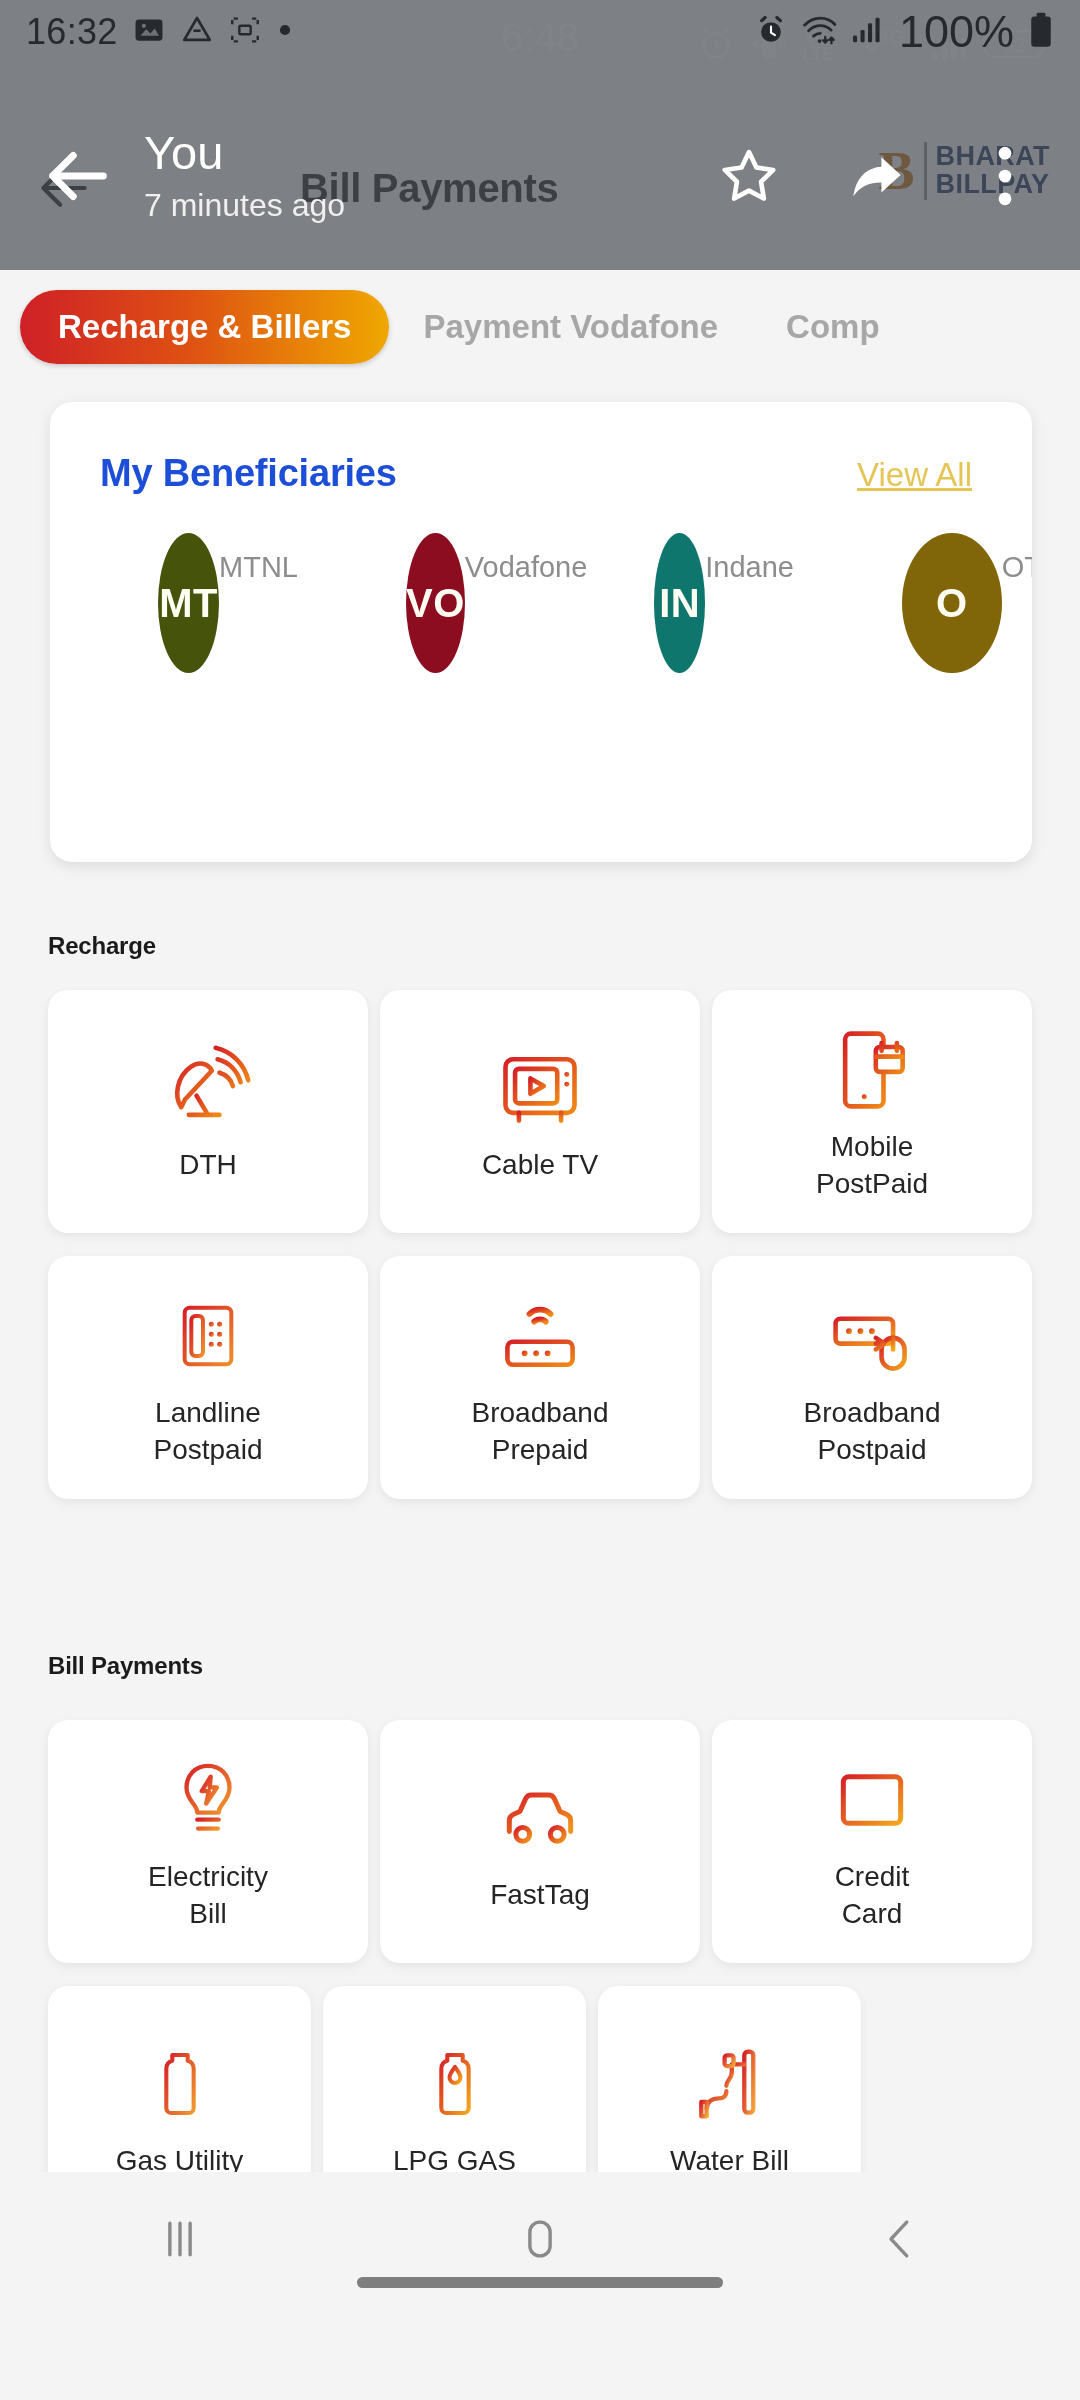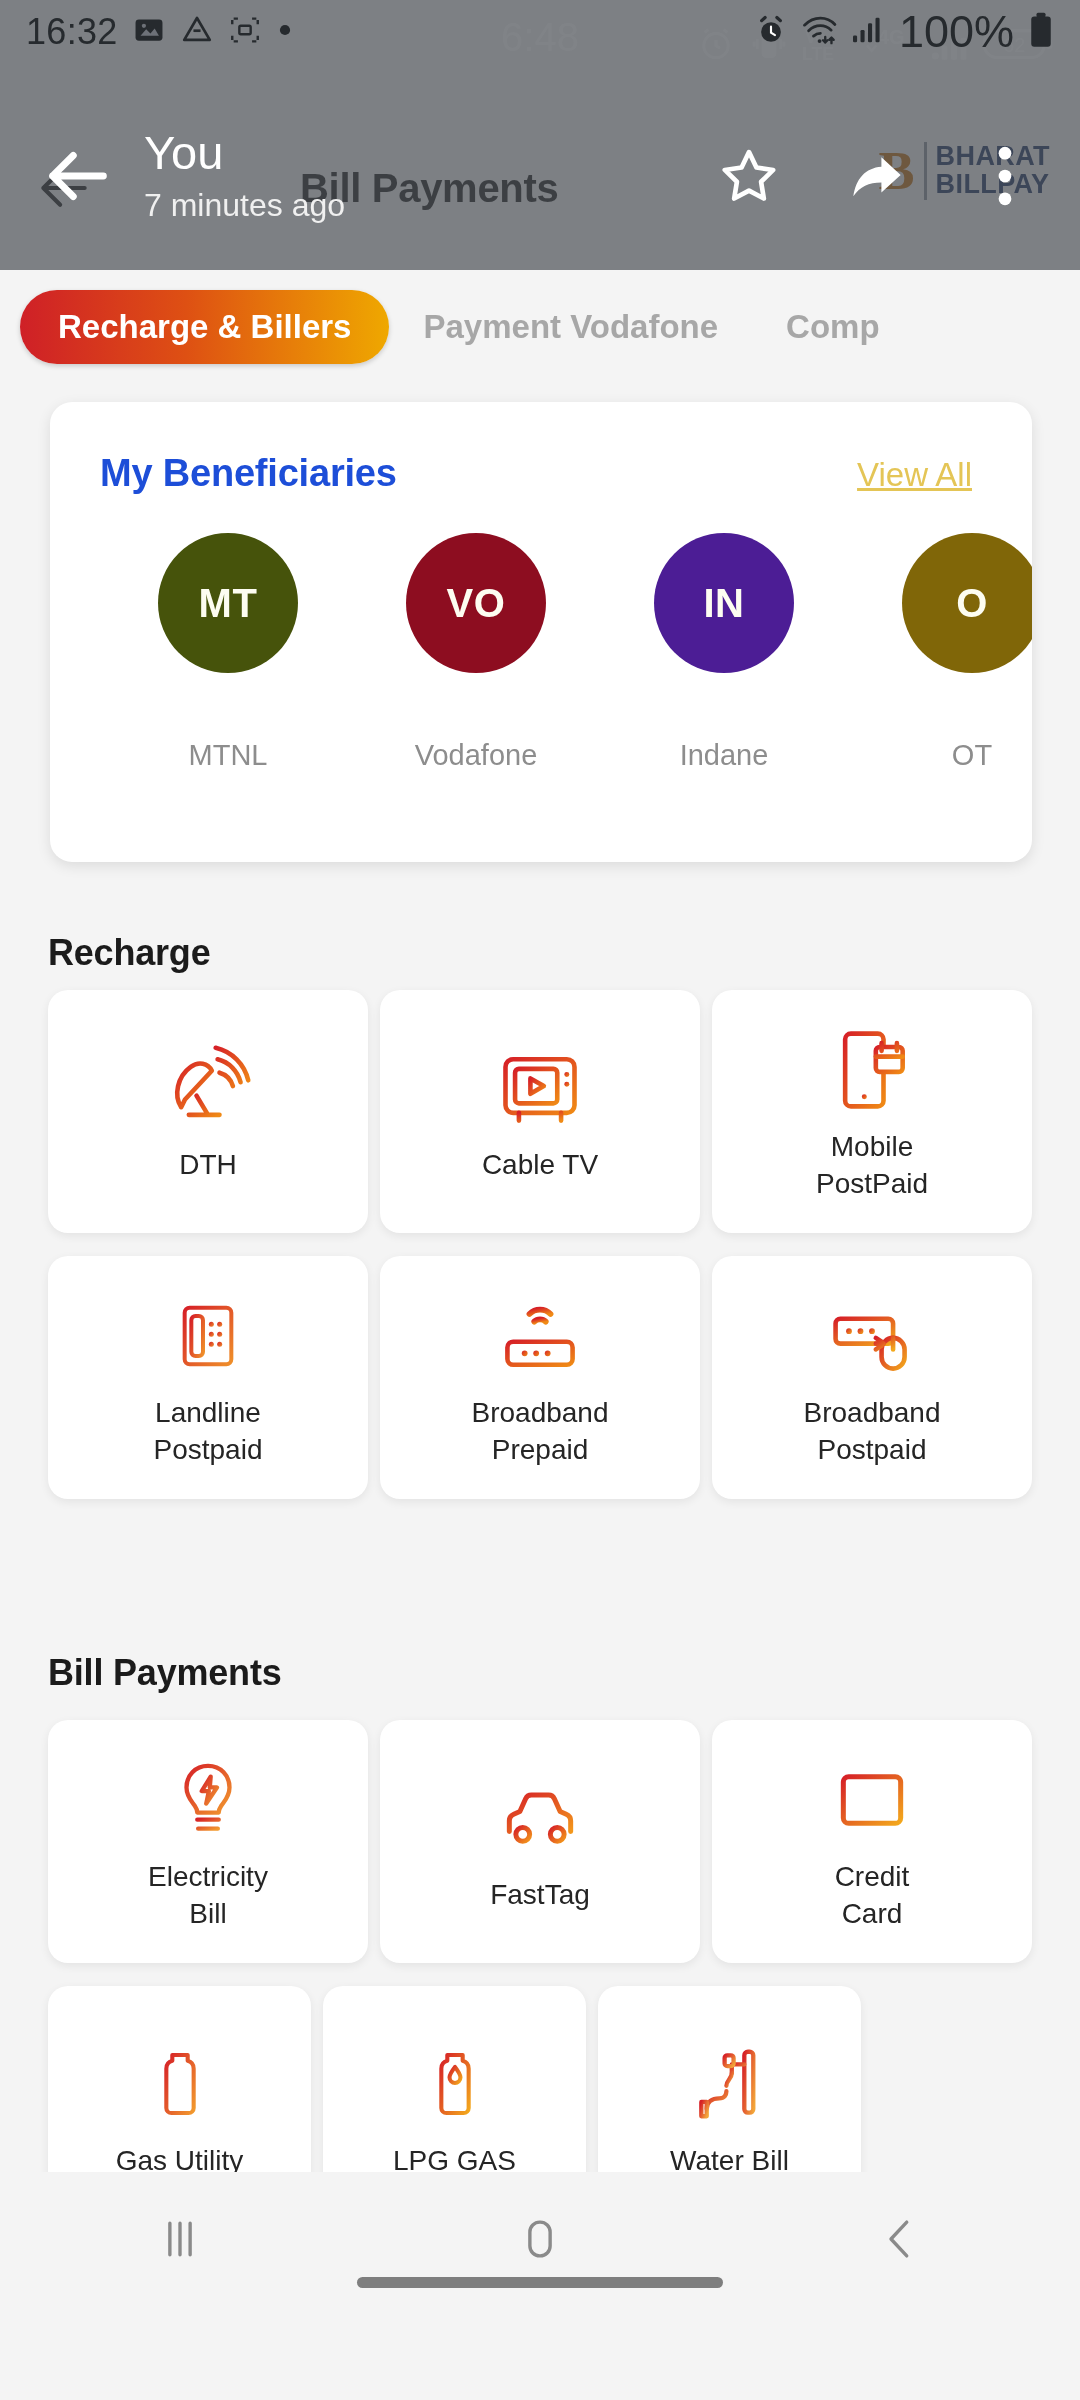--- a/index.html
+++ b/index.html
@@ -49,28 +49,28 @@
 
   .benef-card {
     position: absolute; left: 50px; top: 26px; width: 982px; height: 460px;
     background: #ffffff; border-radius: 22px; box-shadow: 0 4px 14px rgba(0,0,0,.10);
     overflow: hidden;
   }
   .benef-head { display: flex; align-items: baseline; justify-content: space-between; padding: 50px 60px 0 50px; }
   .benef-title { font-size: 38px; font-weight: 700; color: #1d4ed8; letter-spacing: -0.2px; }
   .benef-viewall { font-size: 33px; color: #e4c556; text-decoration: underline; font-weight: 400; }
   .benef-row { display: flex; align-items: flex-start; padding: 38px 0 0 108px; gap: 108px; }
-  .benef-item { width: 140px; display: flex; flex-direction: column; align-items: center; flex: 0 0 auto; gap: 48px; }
+  .benef-item { width: 140px; display: flex; flex-direction: row; flex: 0 0 auto; }
   .avatar {
     width: 140px; height: 140px; border-radius: 50%; display: flex; align-items: center; justify-content: center;
     color: #fdfdf1; font-size: 40px; font-weight: 700; letter-spacing: 0.5px;
   }
   .benef-name { margin-top: 18px; font-size: 29px; color: #8d8d8d; font-weight: 400; }
 
-  .section-title { font-size: 36px; font-weight: 700; color: #1b1b1b; letter-spacing: -0.2px; }
+  .section-title { font-size: 24px; font-weight: 700; color: #1b1b1b; letter-spacing: -0.2px; }
 
   .grid { display: flex; gap: 12px; padding: 0 48px; }
   .tile {
     flex: 1 1 0; height: 243px; background: #ffffff; border-radius: 20px;
     box-shadow: 0 3px 10px rgba(0,0,0,.07);
     display: flex; flex-direction: column; align-items: center; justify-content: center; gap: 4px;
     padding-bottom: 6px;
   }
   .tile-icon { height: 110px; display: flex; align-items: center; justify-content: center; }
   .tile-icon svg { display: block; }
@@ -184,21 +184,21 @@
       <div class="benef-row">
         <div class="benef-item">
           <div class="avatar" style="background:#46530b">MT</div>
           <div class="benef-name">MTNL</div>
         </div>
         <div class="benef-item">
           <div class="avatar" style="background:#8d0d20">VO</div>
           <div class="benef-name">Vodafone</div>
         </div>
         <div class="benef-item">
-          <div class="avatar" style="background:#4c1d95">IN</div>
+          <div class="avatar" style="background:#0f766e">IN</div>
           <div class="benef-name">Indane</div>
         </div>
         <div class="benef-item">
           <div class="avatar" style="background:#806608">O</div>
           <div class="benef-name">OT</div>
         </div>
       </div>
     </div>
 
     <div class="section-title" style="position:absolute;left:48px;top:556px">Recharge</div>

